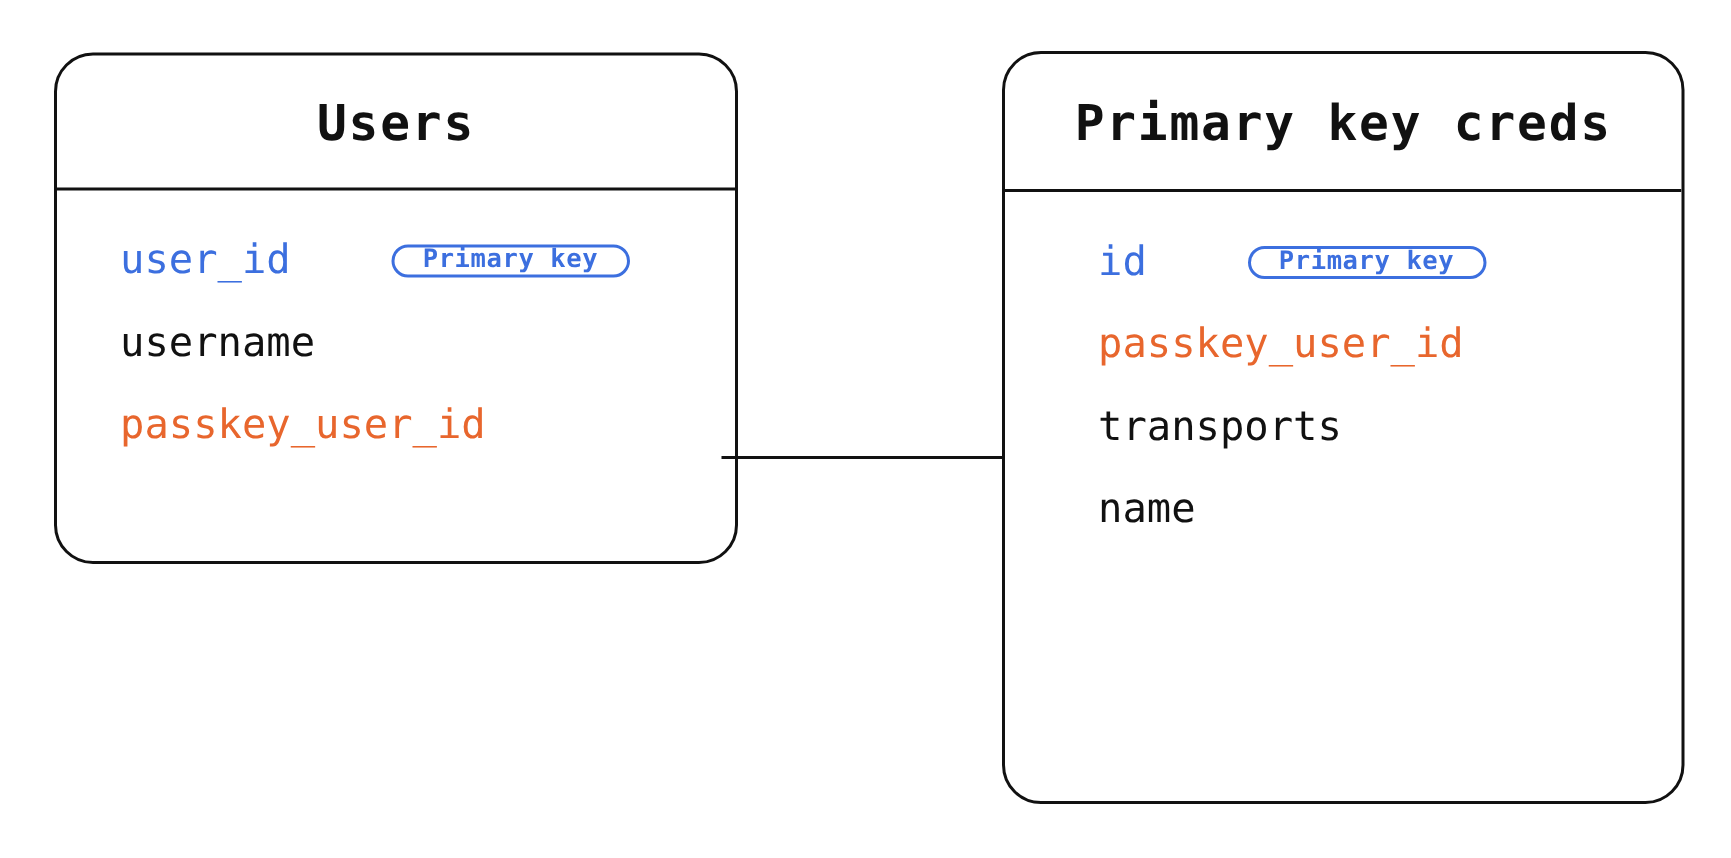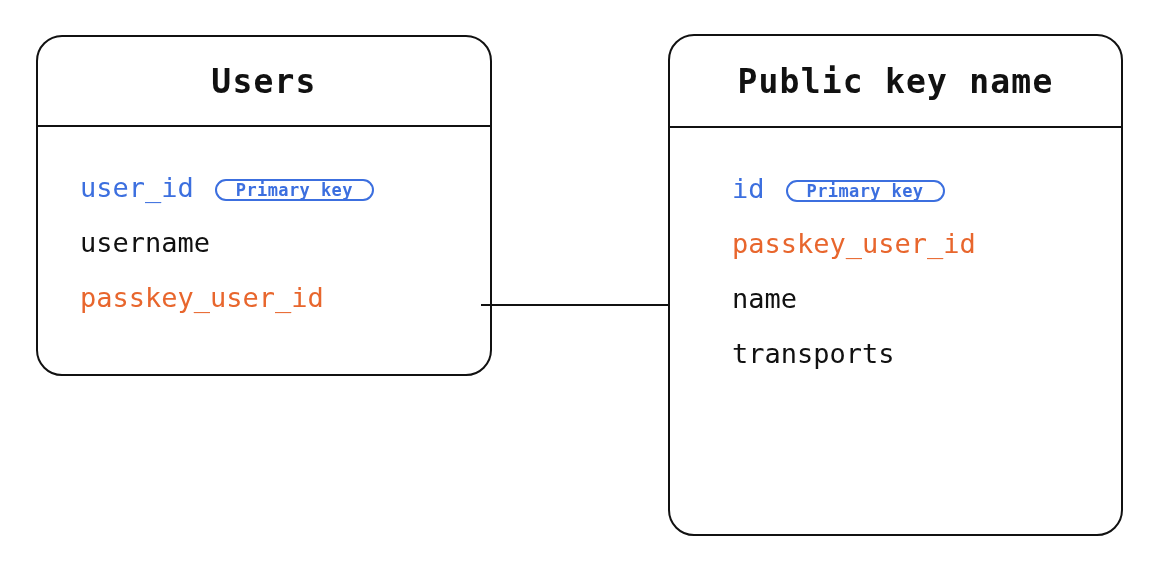--- a/index.html
+++ b/index.html
@@ -50,23 +50,24 @@
     line-height: 1;
   }
 
   .er-body {
     box-sizing: border-box;
     padding-top: 19px;
   }
 
   .er-row {
     display: flex;
-    align-items: flex-end;
+    align-items: center;
     height: 55px;
     white-space: nowrap;
+    gap: 46px;
   }
 
   .er-field {
     font-family: "DejaVu Sans Mono", "Liberation Mono", monospace;
     font-size: 27px;
     line-height: 1;
     color: #111111;
   }
 
   .er-field.key { color: #3c6fdf; }
@@ -147,40 +148,40 @@
       </div>
 
     </div>
   </div>
 
   <div id="relationship-connector"></div>
 
   <div class="er-table" id="table-pkc">
 
     <div class="er-header">
-      <span class="er-title">Public key name</span>
+      <span class="er-title">Primary key creds</span>
     </div>
 
     <div class="er-body">
 
       <div class="er-row">
         <span class="er-field key">id</span>
         <span class="pk-badge">Primary key</span>
       </div>
 
 
       <div class="er-row">
         <span class="er-field fk">passkey_user_id</span>
       </div>
 
 
       <div class="er-row">
-        <span class="er-field">name</span>
+        <span class="er-field">transports</span>
       </div>
 
       <div class="er-row">
-        <span class="er-field">transports</span>
+        <span class="er-field">name</span>
       </div>
 
     </div>
   </div>
 
 </div>
 
 </body></html>

